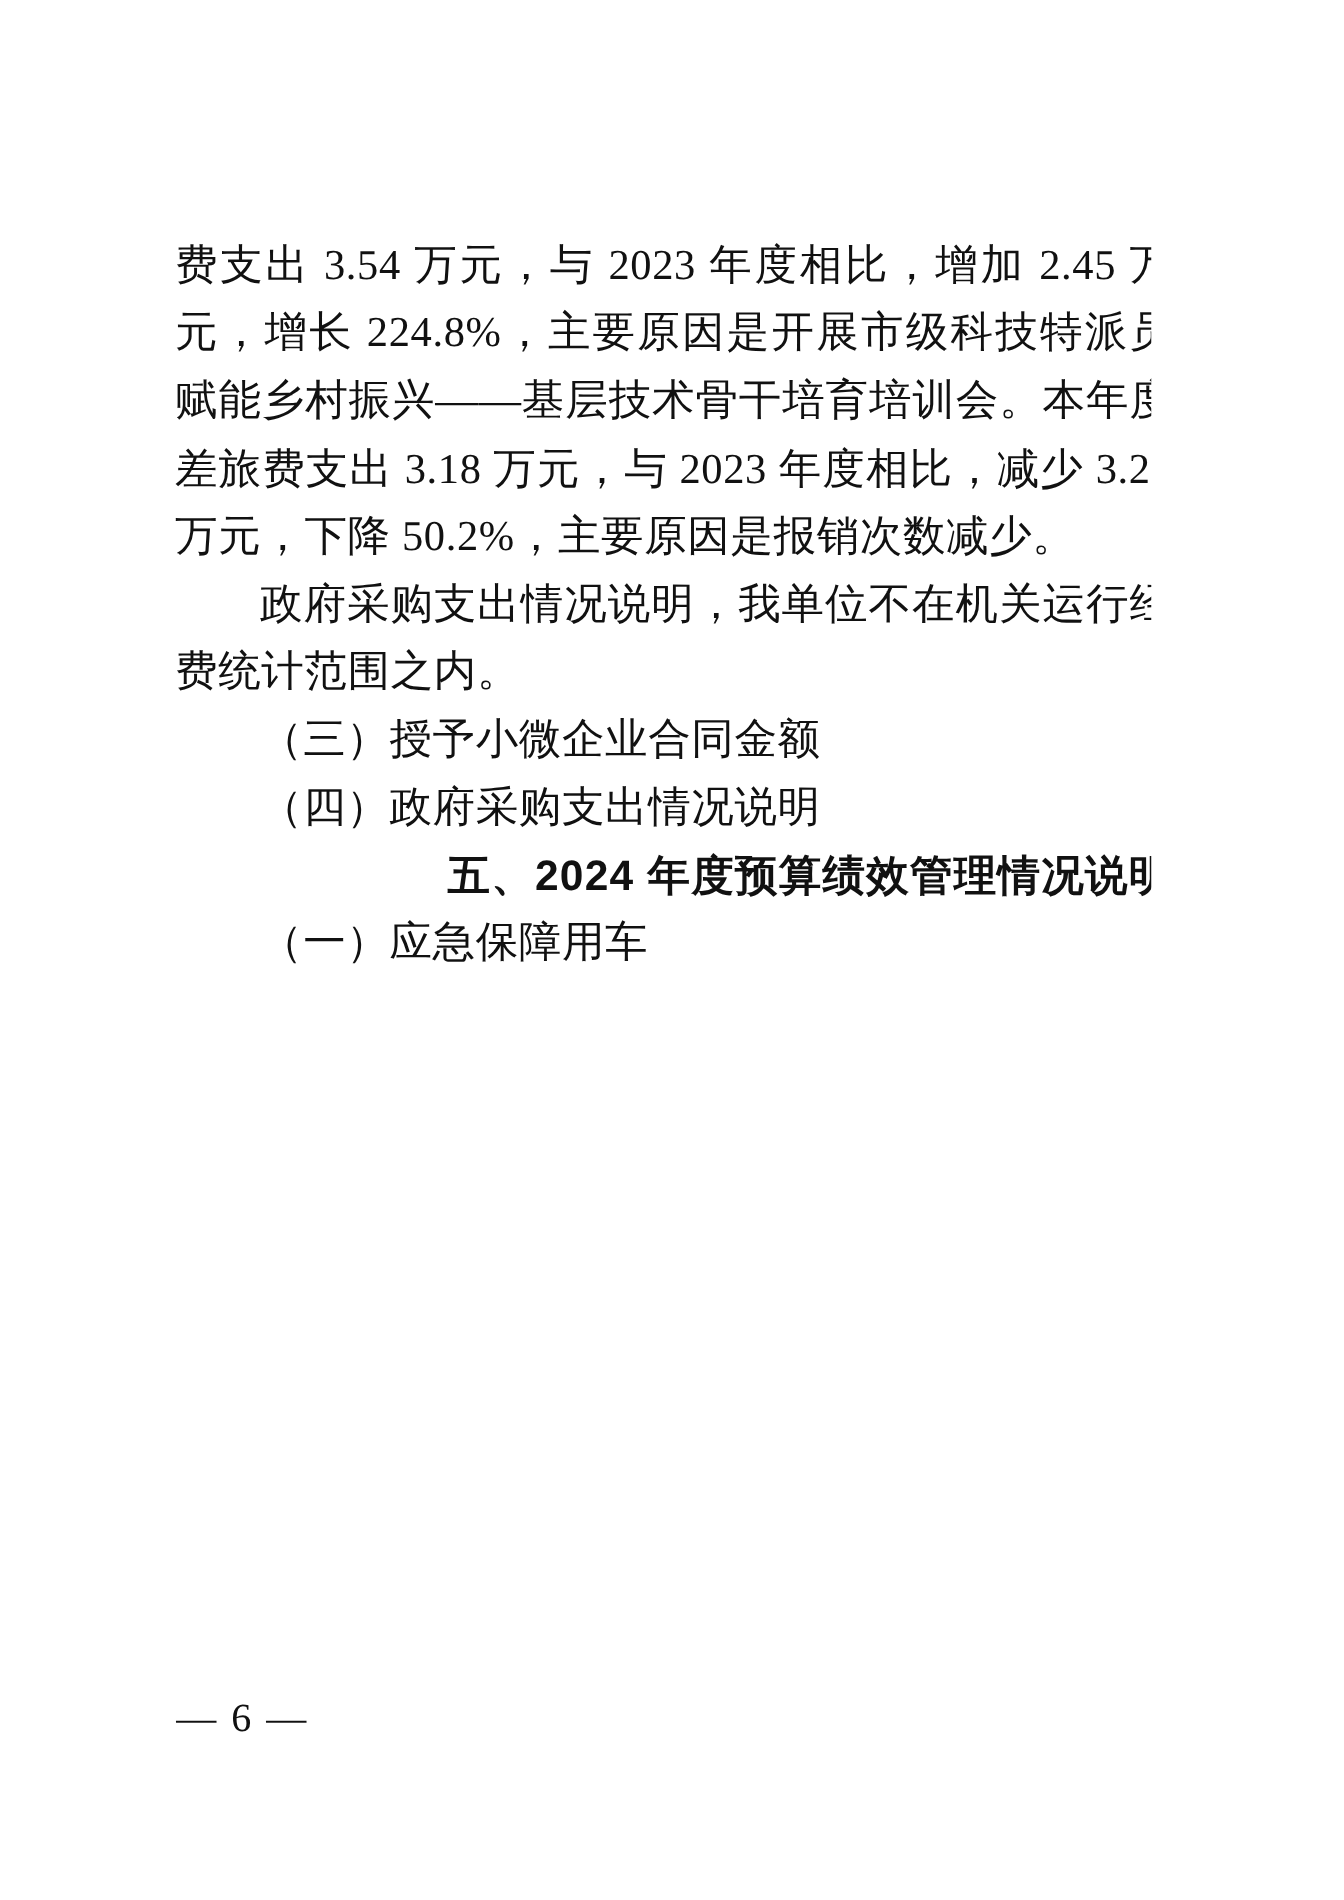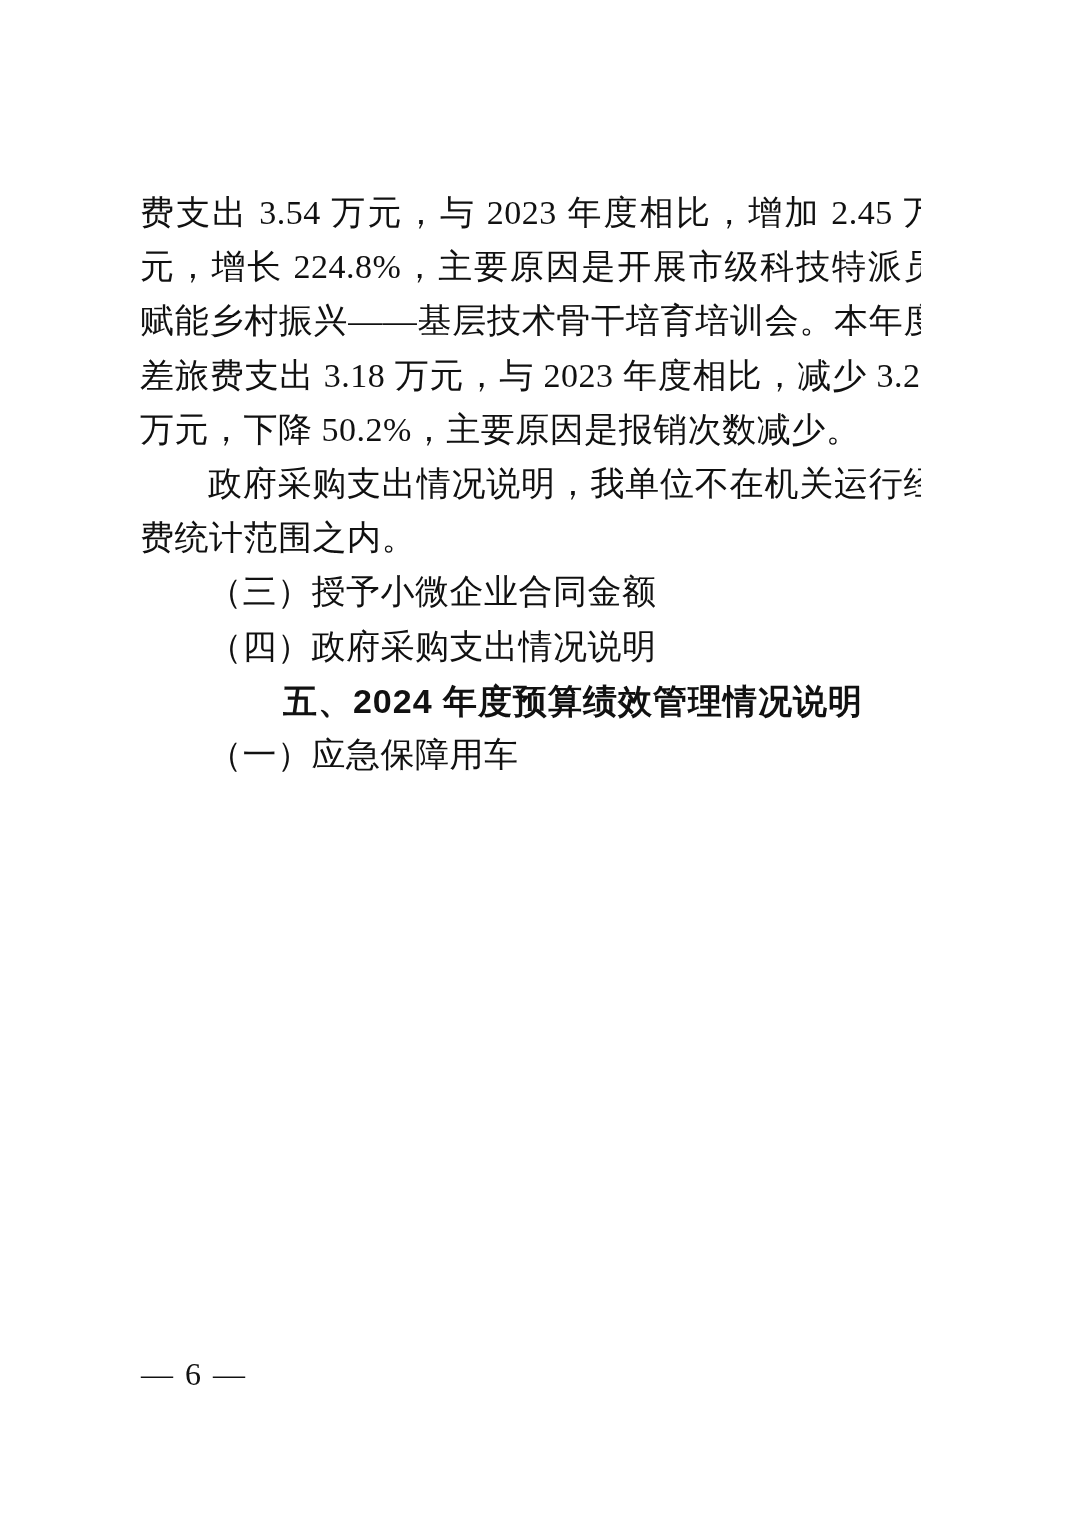--- a/index.html
+++ b/index.html
@@ -32,21 +32,21 @@
     padding: 0;
     text-indent: 2em;
   }
   .para.first {
     text-indent: 0;
   }
   .para.bold-head {
     font-family: "Liberation Sans", "DejaVu Sans", sans-serif;
     font-weight: 700;
     letter-spacing: 1px;
-    text-align: center;
+    text-align: right;
   }
   .footer {
     position: absolute;
     left: 141px;
     top: 1356px;
     font-size: 32px;
     letter-spacing: 2px;
     color: #111111;
     font-family: "Liberation Serif", "DejaVu Serif", serif;
   }

